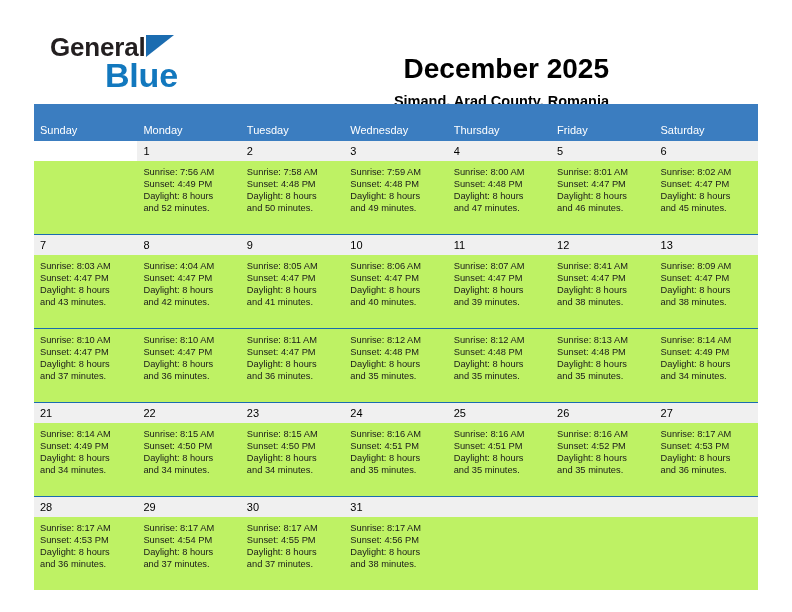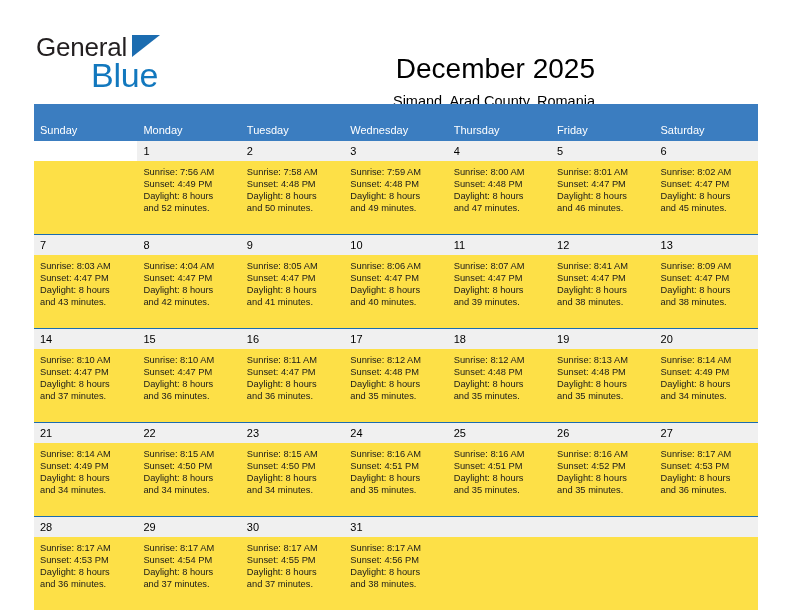--- a/index.html
+++ b/index.html
@@ -17,23 +17,24 @@
   .page {
     position: relative;
     width: 792px;
     height: 612px;
     box-sizing: border-box;
   }
 
   
   .header {
     position: absolute;
-    left: 2px; top: 0;
+    left: 16px; top: 0;
     width: 629px;
     height: 100px;
+    font-weight: bold;
   }
   .brand {
     position: absolute;
     left: 34px;
     top: 32px;
     width: 220px;
     height: 56px;
   }
   .brand-general {
     position: absolute;
@@ -119,21 +120,21 @@
     padding: 4px 0 3px 6px;
     height: 13px;
     vertical-align: top;
     border: none;
   }
   .daynum-row td.empty {
     background: #ffffff;
   }
 
   .info-row td {
-    background: #fde047;
+    background: #bef264;
     font-size: 9.3px;
     line-height: 12.1px;
     color: #1a1a1a;
     padding: 5px 4px 0 6px;
     vertical-align: top;
     height: 68px;
     border: none;
   }
   .info-row td .line { white-space: nowrap; display: block; }
 </style>
@@ -282,29 +283,20 @@
           <span class="line">Sunrise: 8:09 AM</span>
           <span class="line">Sunset: 4:47 PM</span>
           <span class="line">Daylight: 8 hours</span>
           <span class="line">and 38 minutes.</span>
         </td>
       </tr>
       <tr class="wk-sep">
           <td colspan="7"></td>
         </tr>
 
-      <tr class="daynum-row">
-        <td>14</td>
-        <td>15</td>
-        <td>16</td>
-        <td>17</td>
-        <td>18</td>
-        <td>19</td>
-        <td>20</td>
-      </tr>
       <tr class="info-row">
         <td>
           <span class="line">Sunrise: 8:10 AM</span>
           <span class="line">Sunset: 4:47 PM</span>
           <span class="line">Daylight: 8 hours</span>
           <span class="line">and 37 minutes.</span>
         </td>
         <td>
           <span class="line">Sunrise: 8:10 AM</span>
           <span class="line">Sunset: 4:47 PM</span>

